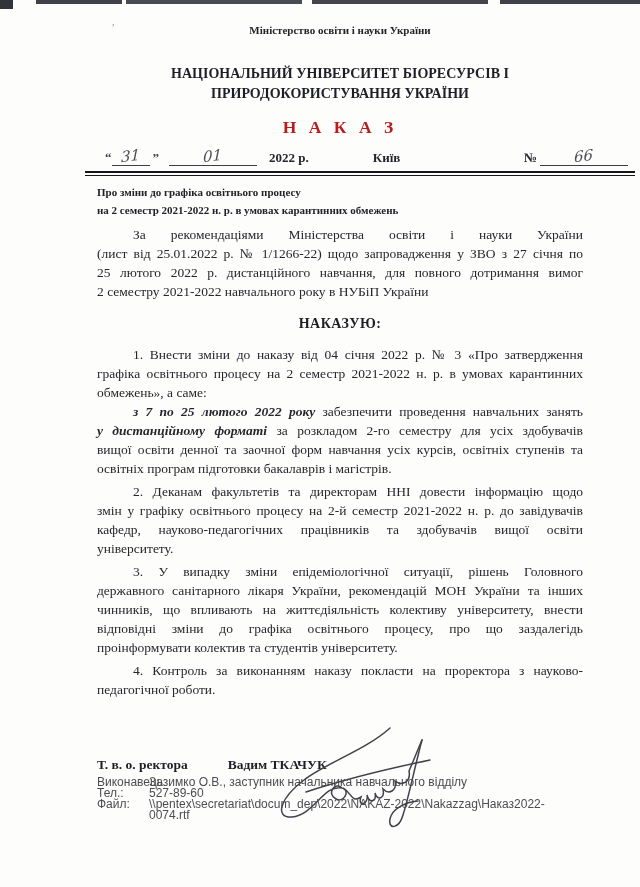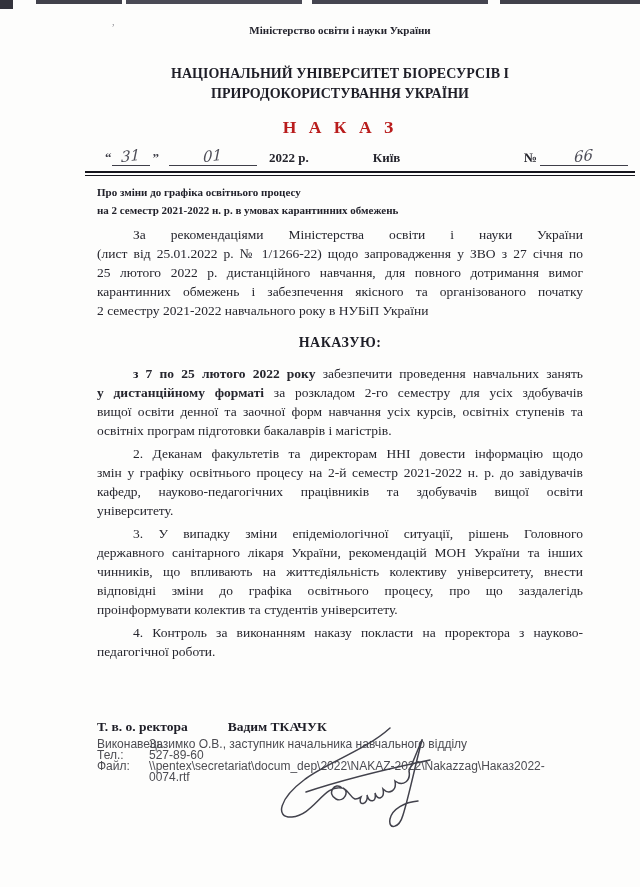--- a/index.html
+++ b/index.html
@@ -39,21 +39,21 @@
   .numgrp { margin-left:auto; display:flex; align-items:flex-end; }
 
   .rule { margin:5px -52px 0 -12px; height:2px;
           border-top:2.5px solid #15151c; border-bottom:1.5px solid #15151c; }
 
   .subject { margin-top:7px; font-weight:bold; font-size:11px; line-height:18px; color:#22222b; }
 
   .bl { font-size:13.5px; line-height:19px; }
   .jl { text-align:justify; text-align-last:justify; }
   .ind { text-indent:36px; }
-  .bi { font-weight:bold; }
+  .bi { font-weight:bold; font-style:italic; }
   .para-intro { margin-top:6px; }
   .order-head { margin:15px 0 13px; text-align:center; font-weight:bold; font-size:14px; letter-spacing:0.5px; color:#1e1e27; }
   .item { margin-top:4px; }
 
   .sig-row { margin-top:58px; display:flex; justify-content:flex-start;
              font-weight:bold; font-size:13.5px; color:#1e1e27;gap:40px; }
 
   .footer { margin-top:4px; font-family:"Liberation Sans", sans-serif; font-size:12px;
             line-height:11px; color:#4c4c52; display:grid; grid-template-columns:52px 1fr; }
 
@@ -96,26 +96,30 @@
 
     <div class="subject">
       <div>Про зміни до графіка освітнього процесу</div>
       <div>на 2 семестр 2021-2022 н. р. в умовах карантинних обмежень</div>
     </div>
 
     <div class="para-intro">
       <div class="bl jl ind">За рекомендаціями Міністерства освіти і науки України</div>
       <div class="bl jl">(лист від 25.01.2022 р. № 1/1266-22) щодо запровадження у ЗВО з 27 січня по</div>
       <div class="bl jl">25 лютого 2022 р. дистанційного навчання, для повного дотримання вимог</div>
-      <div class="bl jl">карантинних обмежень і забезпечення якісного та організованого початку</div>
       <div class="bl">2 семестру 2021-2022 навчального року в НУБіП України</div>
     </div>
 
     <div class="order-head">НАКАЗУЮ:</div>
 
+    <div class="item">
+      <div class="bl jl ind">1. Внести зміни до наказу від 04 січня 2022 р. № 3 «Про затвердження</div>
+      <div class="bl jl">графіка освітнього процесу на 2 семестр 2021-2022 н. р. в умовах карантинних</div>
+      <div class="bl">обмежень», а саме:</div>
+    </div>
 
     <div>
       <div class="bl jl ind"><span class="bi">з 7 по 25 лютого 2022 року</span><span> забезпечити проведення навчальних занять</span></div>
       <div class="bl jl"><span class="bi">у дистанційному форматі</span><span> за розкладом 2-го семестру для усіх здобувачів</span></div>
       <div class="bl jl">вищої освіти денної та заочної форм навчання усіх курсів, освітніх ступенів та</div>
       <div class="bl">освітніх програм підготовки бакалаврів і магістрів.</div>
     </div>
 
     <div class="item">
       <div class="bl jl ind">2. Деканам факультетів та директорам ННІ довести інформацію щодо</div>

